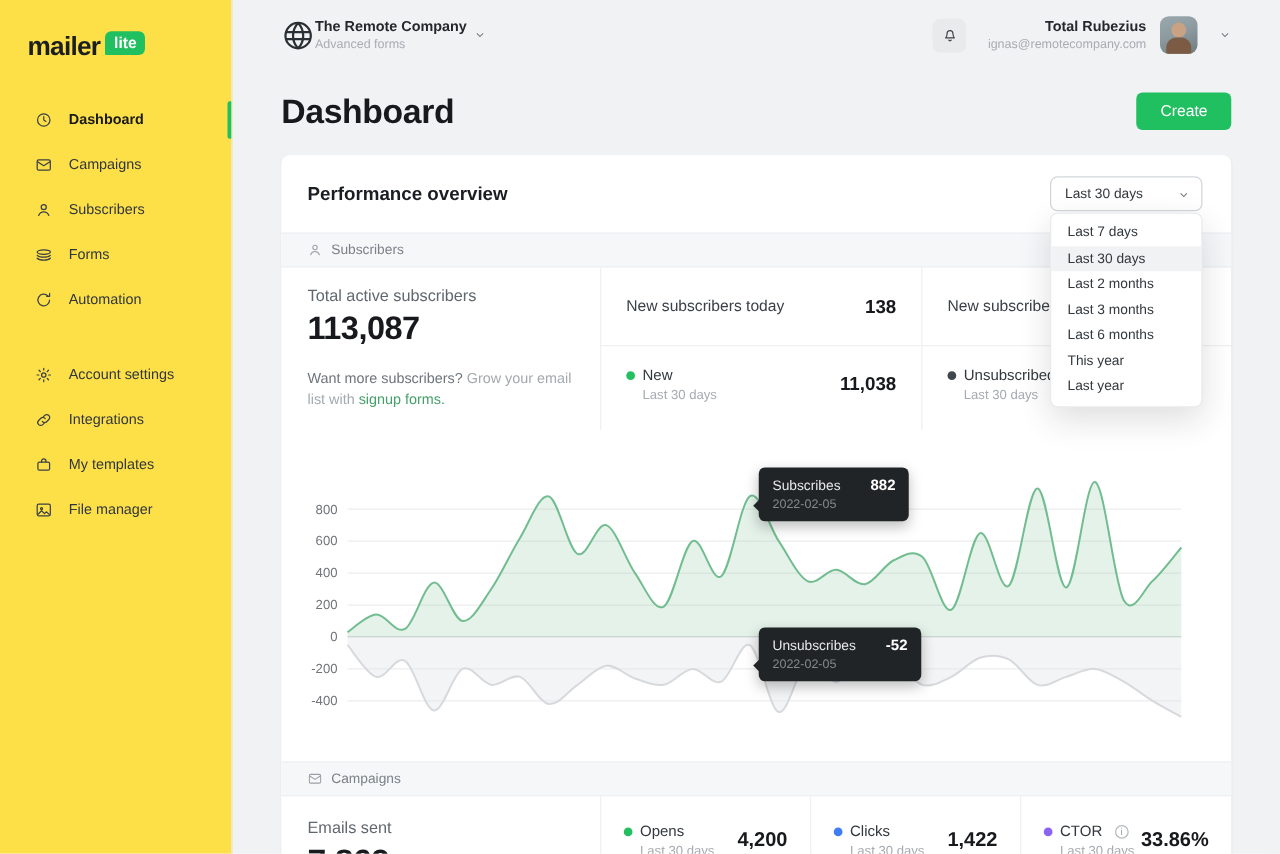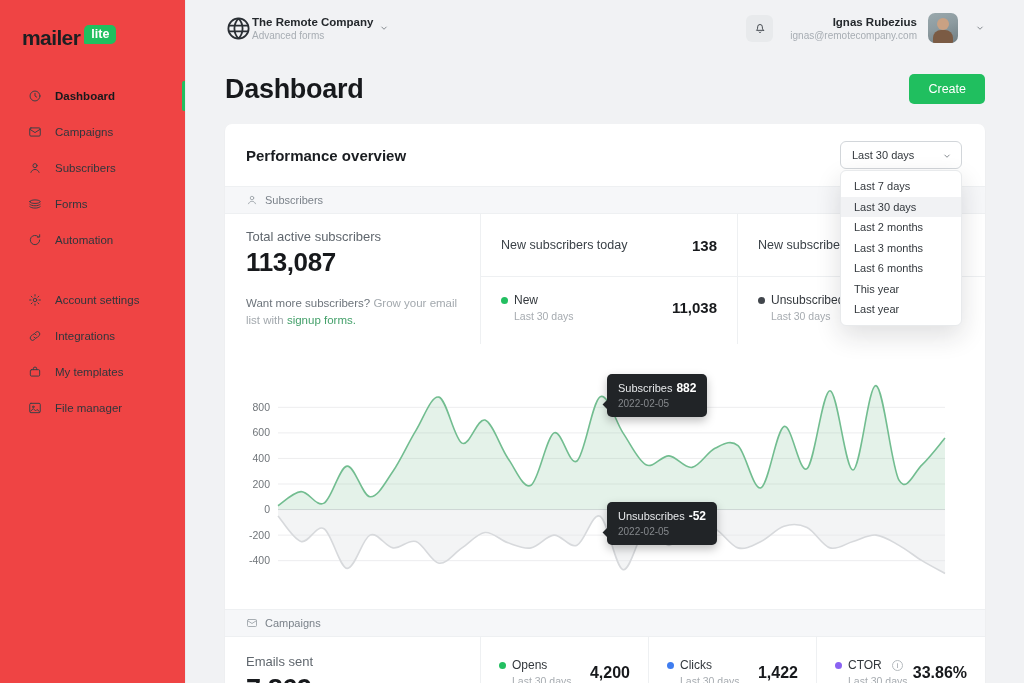--- a/index.html
+++ b/index.html
@@ -1,21 +1,21 @@
 <!DOCTYPE html>
 <html><head>
 <meta charset="utf-8">
 <style>
   * { margin:0; padding:0; box-sizing:border-box; }
   html,body { width:1024px; height:683px; overflow:hidden; }
   body { font-family:"Liberation Sans", sans-serif; background:#f1f2f4; color:#191c1f; }
   .app { display:flex; width:1024px; height:683px; }
 
   
-  .sidebar { width:186px; background:#ef4444; border-right:1px solid #e9ebee; position:relative; flex-shrink:0; }
+  .sidebar { width:186px; background:#fde047; border-right:1px solid #e9ebee; position:relative; flex-shrink:0; }
   .logo { display:flex; align-items:center; padding:26px 0 0 22px; }
   .logo-text { font-size:21px; font-weight:800; letter-spacing:-0.6px; color:#1c1f22; }
   .logo-badge { background:#20bf5f; color:#fff; font-size:12.5px; font-weight:700; padding:2px 7px 3px; border-radius:5px 5px 5px 1px; margin-left:4px; position:relative; top:-4px; }
   nav { display:block; }
   .nav-primary { margin-top:28px; }
   .nav-secondary { margin-top:24px; }
   .side-item { position:relative; height:36px; display:flex; align-items:center; padding-left:28px; gap:13px; cursor:pointer; font-size:11.5px; font-weight:500; color:#30363c; }
   .side-item svg { width:14px; height:14px; stroke:#3a4046; fill:none; stroke-width:1.7; stroke-linecap:round; stroke-linejoin:round; flex-shrink:0; }
   .side-item.active { font-weight:700; color:#17191c; }
   .side-item.active::after { content:""; position:absolute; right:0; top:3px; width:3.5px; height:30px; background:#20bf5f; border-radius:2px 0 0 2px; }
@@ -69,21 +69,21 @@
   .legend { }
   .legend-line { display:flex; align-items:center; gap:6px; font-size:12px; color:#33383d; }
   .dot { width:7px; height:7px; border-radius:50%; flex-shrink:0; }
   .legend-period { font-size:10.5px; color:#a6abb0; margin:3px 0 0 13px; }
 
   
   .chart-wrap { position:relative; height:265px; }
   .chart-wrap svg.plot { position:absolute; left:0; top:0; }
   .tooltip { position:absolute; background:#212427; border-radius:5px; padding:7px 11px 8px; min-width:88px; z-index:10; box-shadow:0 4px 10px rgba(0,0,0,.25); }
   .tooltip::before { content:""; position:absolute; left:-3px; bottom:9px; width:7px; height:7px; background:#212427; transform:rotate(45deg); }
-  .tt-row { display:flex; align-items:baseline; justify-content:space-between; gap:4px; }
+  .tt-row { display:flex; align-items:baseline; justify-content:space-between; gap:24px; }
   .tt-name { font-size:11px; color:#e6e8ea; }
   .tt-val { font-size:12px; font-weight:700; color:#fff;text-align:right; }
   .tt-date { font-size:10px; color:#85888c; margin-top:3px; }
 
   
   .cstats-grid { display:grid; grid-template-columns:255px 168px 168px 1fr; height:150px; }
   .cstat-main { padding:17px 20px 0 21px; }
   .cstat-col { border-left:1px solid #eef0f2; display:flex; align-items:center; justify-content:space-between; padding:0 18px; height:72px; }
   .cstat-value { font-size:16px; font-weight:700; color:#17191c; }
   .info-i { display:inline-block; width:11px; height:11px; border:1px solid #b6bbbf; border-radius:50%; color:#9aa0a6; font-size:8px; line-height:10px; text-align:center; margin-left:4px; font-style:normal; }
@@ -191,21 +191,21 @@
           </svg>
       </div>
       <div class="userbox">
         <button class="bell-btn">
           <svg viewBox="0 0 24 24">
             <path d="M18 16H6c1.3-1.3 2-2.2 2-6a4 4 0 0 1 8 0c0 3.8.7 4.7 2 6z"></path>
               <path d="M10.5 19a1.7 1.7 0 0 0 3 0"></path>
           </svg>
         </button>
         <div class="user-meta">
-          <div class="user-name">Ignas Rubezius</div>
+          <div class="user-name">Total Rubezius</div>
           <div class="user-email">ignas@remotecompany.com</div>
         </div>
         <div class="avatar"></div>
         <svg class="chev" viewBox="0 0 24 24">
             <path d="M6 9l6 6 6-6"></path>
           </svg>
       </div>
     </div>
 
     <div class="page-head">

